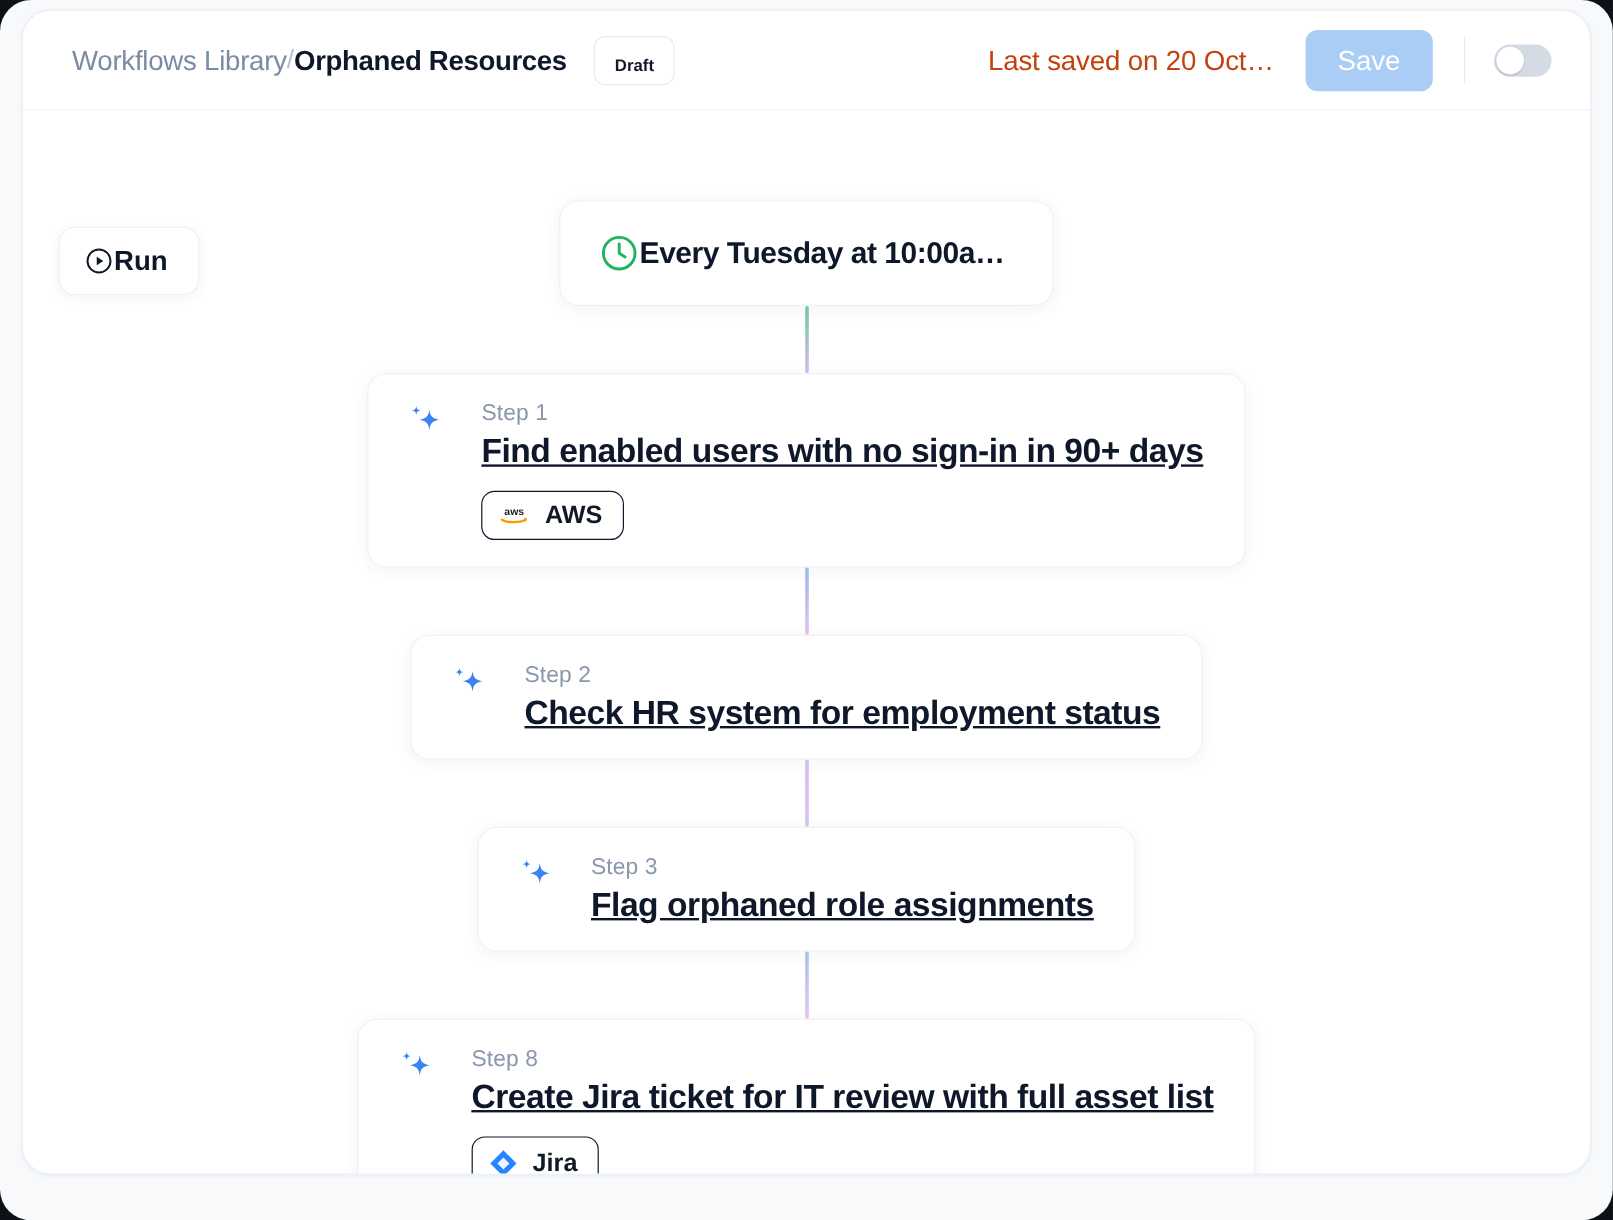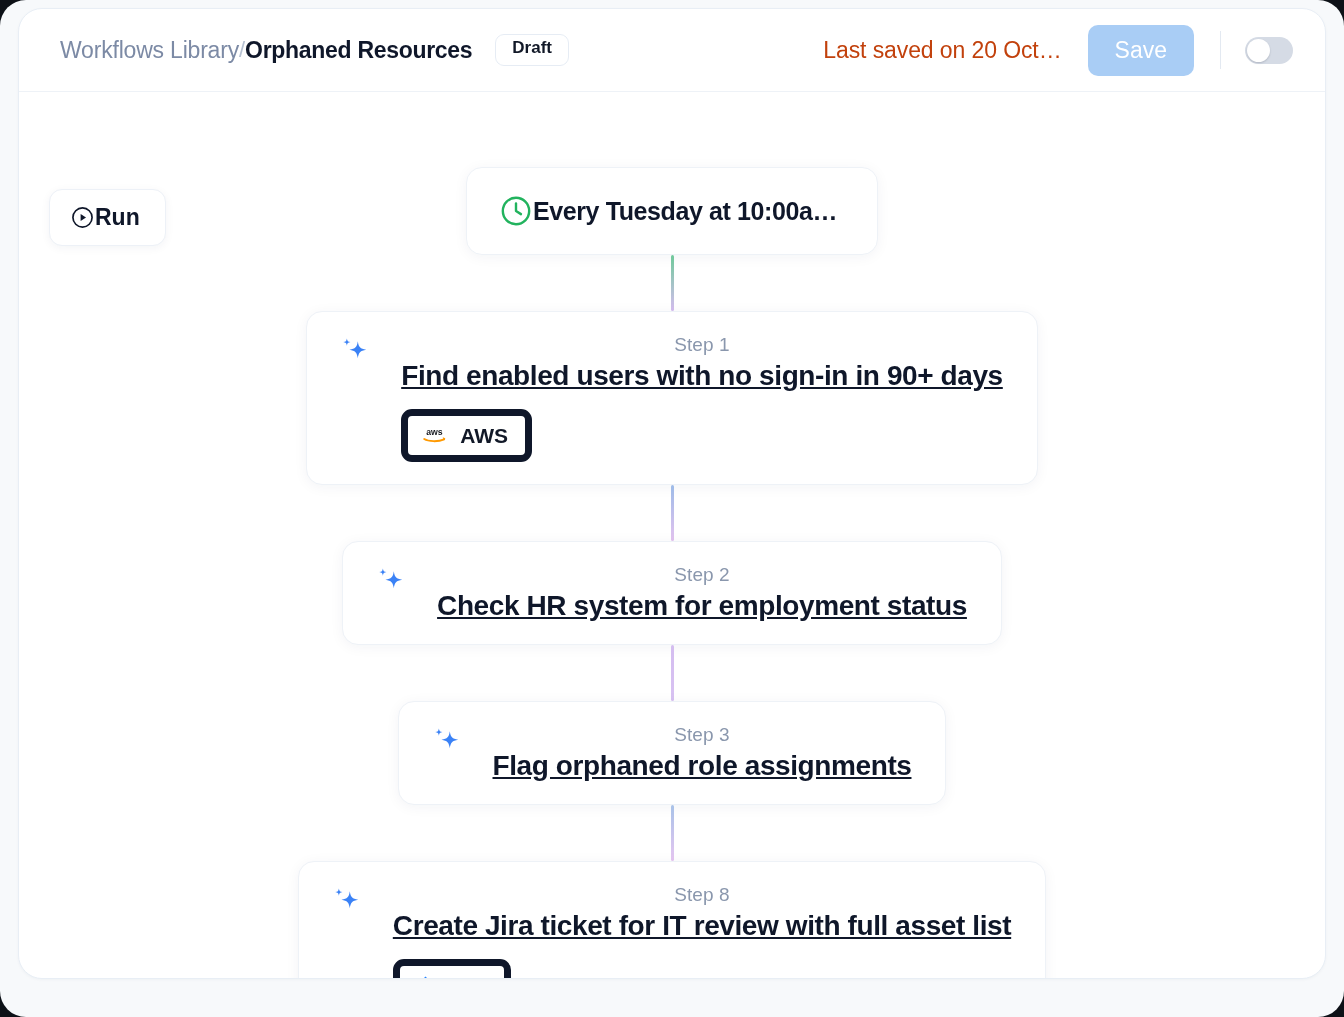--- a/index.html
+++ b/index.html
@@ -39,22 +39,22 @@
     font-size: 23px; color: #7c8aa5; letter-spacing: -.2px; white-space: nowrap;
   }
   .crumb-sep { font-size: 22px; color: #b6c1d2; }
   .crumb-current {
     font-size: 23px; font-weight: 700; color: #0f172a; letter-spacing: -.3px; white-space: nowrap; text-align: center;
   }
   .badge-draft {
     margin-left: 23px;
     border: 1px solid #e6ecf4;
     border-radius: 9px;
-    padding: 4px 16px 9px;
-    font-size: 17px;
+    padding: 16px 16px 9px;
+    font-size: 14px;
     font-weight: 600;
     color: #111827;
     background: #fff;
     line-height: 1;
   }
   .header-right {
     margin-left: auto;
     display: flex; align-items: center;
   }
   .saved-text {
@@ -128,34 +128,33 @@
     display: flex; align-items: center; 
     padding: 26px 40px 26px 32px;
   }
   .trigger-label {
     font-size: 25px; font-weight: 700; color: #0f172a; letter-spacing: -.4px; white-space: nowrap;
   }
 
   .step-node {
     display: flex; align-items: flex-start; gap: 28px;
     padding: 22px 34px 22px 28px;
-    text-align: center;
   }
   .step-body { display: flex; flex-direction: column; }
   .step-kicker {
     font-size: 19px; color: #8a97ad; letter-spacing: .1px; margin-bottom: 4px;
   }
   .step-title {
     font-size: 28px; font-weight: 700; color: #0f172a; letter-spacing: -.4px; white-space: nowrap; text-decoration: underline;
   }
   .integration {
     margin-top: 17px;
     align-self: flex-start;
     display: flex; align-items: center; gap: 12px;
-    border: 7px solid #0f172a;
+    border: 1px solid #0f172a;
     border-radius: 11px;
     background: #fff;
     padding: 9px 17px 9px 13px;
     font-size: 21px; font-weight: 600; color: #111827;
     line-height: 1;
   }
   .sparkle { margin-top: 2px; flex: none; }
 </style>
 </head>
 <body>

